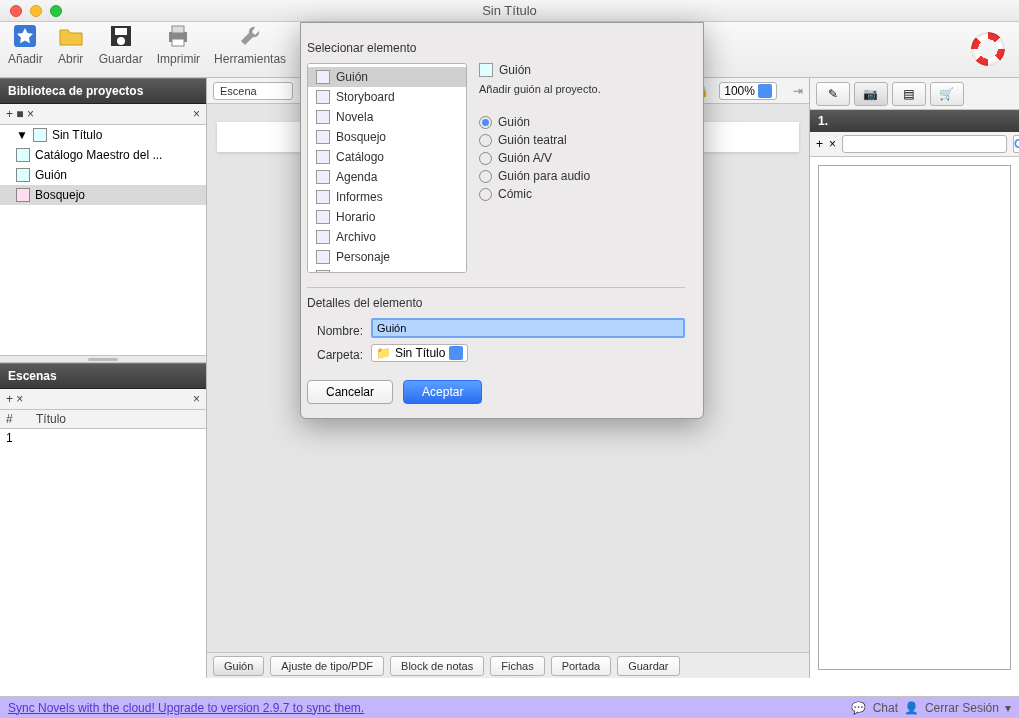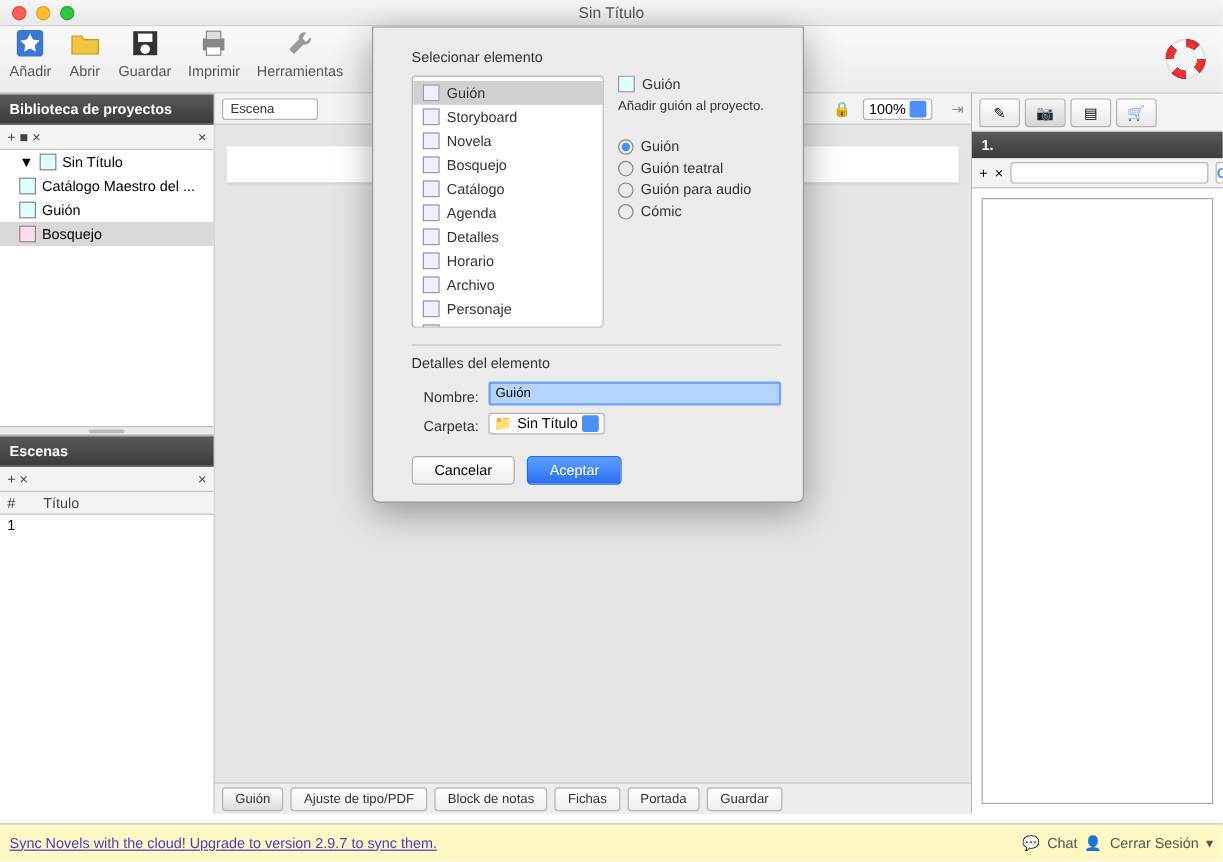--- a/index.html
+++ b/index.html
@@ -15,21 +15,21 @@
 .titlebar-text { position: absolute; width: 100%; text-align: center; color: #555; font-size: 13px; }
 
 
 .toolbar { height: 56px; background: linear-gradient(#f9f9f9,#ececec); border-bottom: 1px solid #bfbfbf; display: flex; padding: 0 8px; gap: 14px; position: relative; }
 .tb-item { display: flex; flex-direction: column; align-items: center; gap: 2px; color: #555; font-size: 11px; cursor: pointer; }
 .tb-icon { width: 28px; height: 28px; display: flex; align-items: center; justify-content: center; }
 .lifesaver { position: absolute; right: 14px; top: 10px; width: 34px; height: 34px; border-radius: 50%; background: conic-gradient(#e33 0 45deg,#fff 45deg 90deg,#e33 90deg 135deg,#fff 135deg 180deg,#e33 180deg 225deg,#fff 225deg 270deg,#e33 270deg 315deg,#fff 315deg 360deg); -webkit-mask: radial-gradient(circle, transparent 40%, black 41%); mask: radial-gradient(circle, transparent 40%, black 41%); box-shadow: inset 0 0 4px rgba(0,0,0,.3); }
 
 
 .main { display: flex; height: 600px; }
-.left-col { width: 179px; background: #fff; border-right: 1px solid #b8b8b8; display: flex; flex-direction: column; }
+.left-col { width: 207px; background: #fff; border-right: 1px solid #b8b8b8; display: flex; flex-direction: column; }
 .panel-header { background: linear-gradient(#5a5a5a,#3b3b3b); color: #fff; font-weight: bold; padding: 5px 8px; border-top: 1px solid #777; border-bottom:1px solid #222; font-size: 12px;}
 .panel-tools { background: #f3f3f3; border-bottom: 1px solid #c3c3c3; padding: 3px 6px; font-size: 12px; color: #444; display:flex; justify-content:space-between;}
 .tree { flex: 0 0 auto; height: 230px; overflow: auto; font-size: 12px; }
 .tree-item { padding: 3px 6px 3px 16px; display: flex; align-items: center; gap: 5px; cursor: pointer; }
 .tree-item.child { }
 .tree-item.sel { background: #d9d9d9; }
 .tiny-icon { width:14px; height:14px; display:inline-block; border:1px solid #888; background:#dff; font-size:9px; text-align:center; line-height:12px;}
 .splitter { height: 8px; background: #eaeaea; border-top:1px solid #c3c3c3; border-bottom:1px solid #c3c3c3; display:flex; align-items:center; justify-content:center; }
 .splitter::after { content:""; width:30px; height:3px; background:#bbb; border-radius:2px;}
 .scenes-table { flex:1; }
@@ -55,21 +55,21 @@
 .rtools{height:32px;background:#f3f3f3;border-bottom:1px solid #c3c3c3;display:flex;align-items:center;gap:4px;padding:0 6px;}
 .rtab{width:34px;height:24px;border:1px solid #b3b3b3;border-radius:3px;background:linear-gradient(#fff,#e7e7e7);display:flex;align-items:center;justify-content:center;cursor:pointer;}
 .rtab.act{background:linear-gradient(#f5f5f5,#d5d5d5);}
 .rhead{background:linear-gradient(#5a5a5a,#3b3b3b);color:#fff;font-weight:bold;padding:4px 8px;}
 .rrow{background:#f3f3f3;border-bottom:1px solid #c3c3c3;padding:3px 6px;display:flex;align-items:center;gap:6px;font-size:12px;}
 .rinput{flex:1;border:1px solid #b3b3b3;border-radius:3px;height:18px;padding:0 4px;}
 .gbtn{width:18px;height:18px;border:1px solid #b3b3b3;border-radius:2px;background:#fff;color:#4a90f5;font-weight:bold;text-align:center;line-height:16px;}
 .rpreview{flex:1;margin:8px;border:1px solid #aaa;background:#fff;}
 
 
-.dialog { position:absolute; left:310px; top:22px; width:360px; background:#eceaea; border:1px solid #999; border-radius:0 0 6px 6px; box-shadow:0 8px 30px rgba(0,0,0,.35); padding:18px 18px 14px 32px; z-index:100;}
+.dialog { position:absolute; left:300px; top:22px; width:404px; background:#eceaea; border:1px solid #999; border-radius:0 0 6px 6px; box-shadow:0 8px 30px rgba(0,0,0,.35); padding:18px 18px 14px 6px; z-index:100;}
 .dlg-title{font-size:12px;color:#333;margin-bottom:8px;}
 .dlg-body{display:flex;gap:12px;}
 .elem-list{width:160px;background:#fff;border:1px solid #b3b3b3;border-radius:3px;padding:3px 0;max-height:210px;overflow:auto;}
 .elem-item{padding:3px 8px;display:flex;align-items:center;gap:6px;font-size:11px;color:#333;cursor:pointer;}
 .elem-item.sel{background:#d0d0d0;}
 .elem-item .ico{width:14px;height:14px;border:1px solid #999;background:#eef;display:inline-block;}
 .dlg-right{flex:1;}
 .dlg-right .head{display:flex;align-items:center;gap:6px;font-size:11px;color:#333;margin-bottom:6px;}
 .dlg-desc{font-size:11px;color:#333;margin-bottom:18px;}
 .radio-row{display:flex;align-items:center;gap:6px;font-size:11px;color:#333;padding:2px 0;}
@@ -80,21 +80,21 @@
 .field-row label{width:56px;text-align:right;color:#333;}
 .text-input{flex:1;border:2px solid #6ea8f5;border-radius:2px;padding:2px 4px;font-size:11px;}
 .text-input.sel-text{background:#b4d5ff;}
 .folder-select{border:1px solid #b3b3b3;border-radius:3px;background:#fff;padding:1px 4px;display:flex;align-items:center;gap:4px;font-size:11px;}
 .folder-select .arr{width:14px;height:14px;background:#4a90f5;border-radius:2px;}
 .dlg-buttons{display:flex;gap:10px;margin-top:18px;}
 .btn{border:1px solid #aaa;border-radius:4px;padding:4px 18px;font-size:12px;background:linear-gradient(#fff,#eee);cursor:pointer;}
 .btn.primary{background:linear-gradient(#5aa0ff,#2b6df2);color:#fff;border-color:#2b6df2;}
 
 
-.footer{position:absolute;bottom:0;left:0;right:0;height:32px;background:#fef9c3;border-top:1px solid #c3c3c3;display:flex;align-items:center;padding:4px 8px;font-size:11px;}
+.footer{position:absolute;bottom:0;left:0;right:0;height:22px;background:#c4b5fd;border-top:1px solid #c3c3c3;display:flex;align-items:center;padding:4px 8px;font-size:11px;}
 .footer a{color:#5038c8;text-decoration:underline;}
 .footer-r{margin-left:auto;display:flex;align-items:center;gap:6px;color:#555;}
 </style>
 </head>
 <body>
 
 <div class="titlebar">
   <div class="traffic">
     <div class="tl r"></div>
     <div class="tl y"></div>
@@ -276,21 +276,21 @@
       <div class="elem-item">
           <span class="ico"></span>
           <span>Catálogo</span>
         </div>
       <div class="elem-item">
           <span class="ico"></span>
           <span>Agenda</span>
         </div>
       <div class="elem-item">
           <span class="ico"></span>
-          <span>Detalles</span>
+          <span>Informes</span>
         </div>
       <div class="elem-item">
           <span class="ico"></span>
           <span>Horario</span>
         </div>
       <div class="elem-item">
           <span class="ico"></span>
           <span>Archivo</span>
         </div>
       <div class="elem-item">
@@ -308,20 +308,24 @@
           <span>Guión</span>
         </div>
       <div class="dlg-desc">Añadir guión al proyecto.</div>
       <div class="radio-row">
           <span class="radio checked"></span>
           <span>Guión</span>
         </div>
       <div class="radio-row">
           <span class="radio"></span>
           <span>Guión teatral</span>
+        </div>
+      <div class="radio-row">
+          <span class="radio"></span>
+          <span>Guión A/V</span>
         </div>
       <div class="radio-row">
           <span class="radio"></span>
           <span>Guión para audio</span>
         </div>
       <div class="radio-row">
           <span class="radio"></span>
           <span>Cómic</span>
         </div>
     </div>

